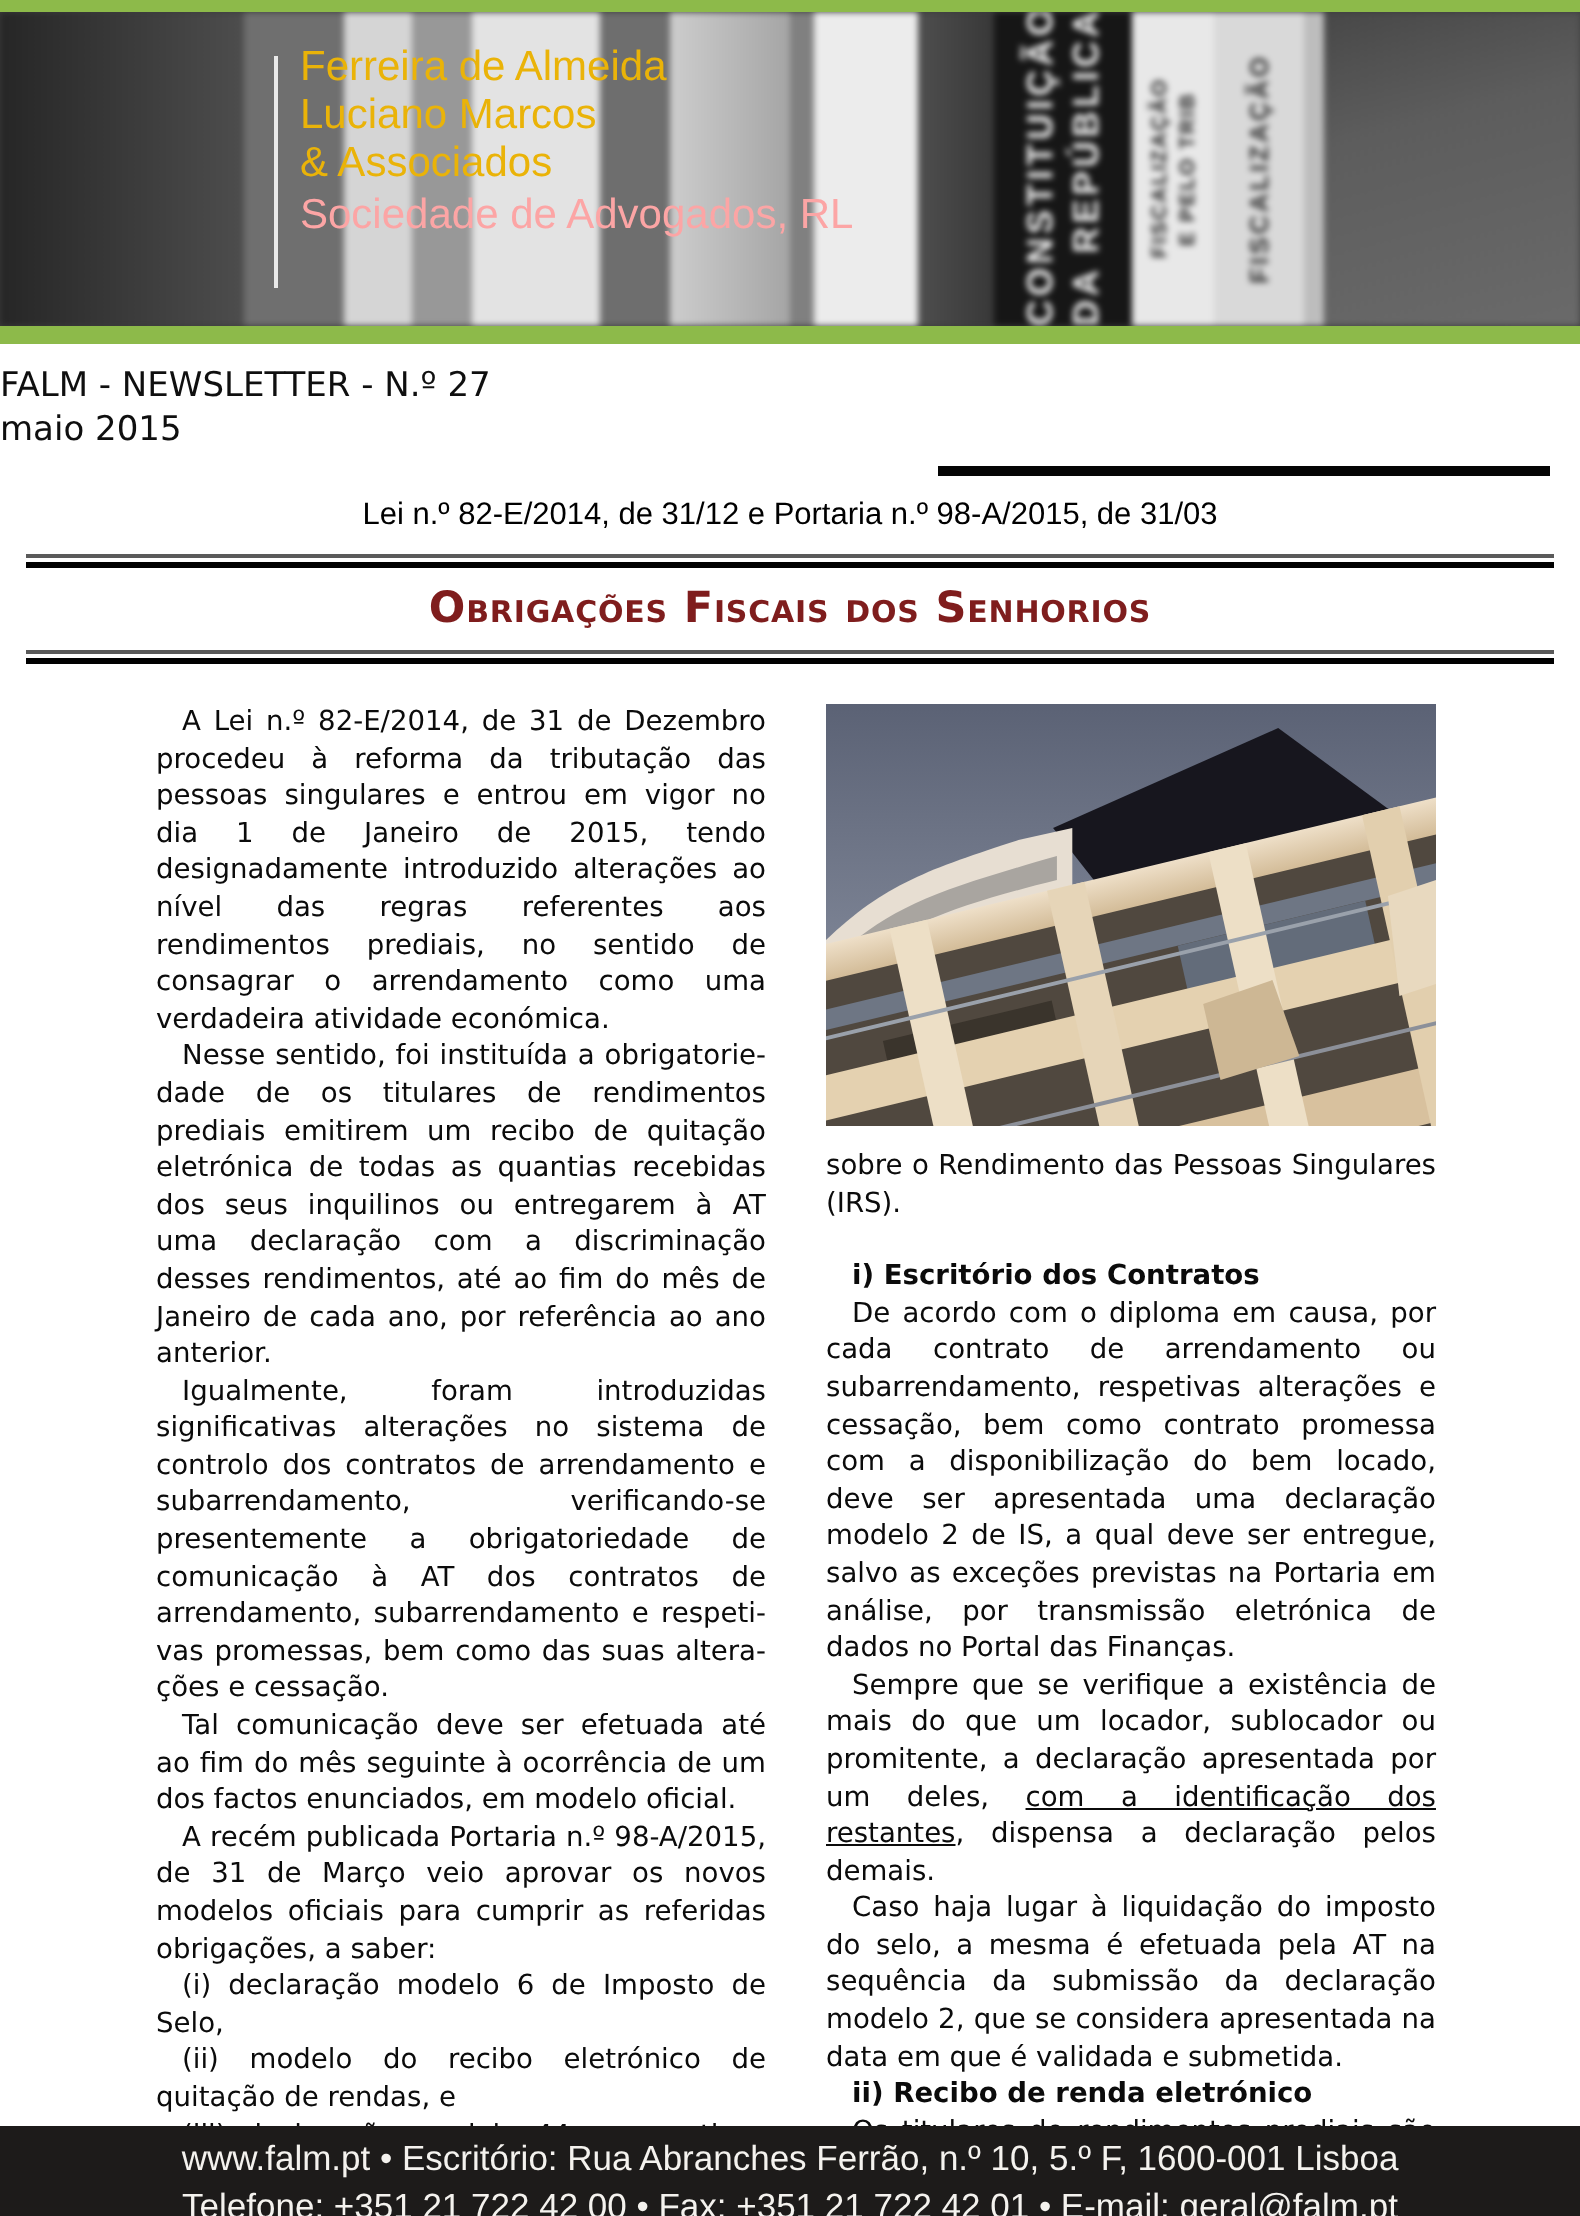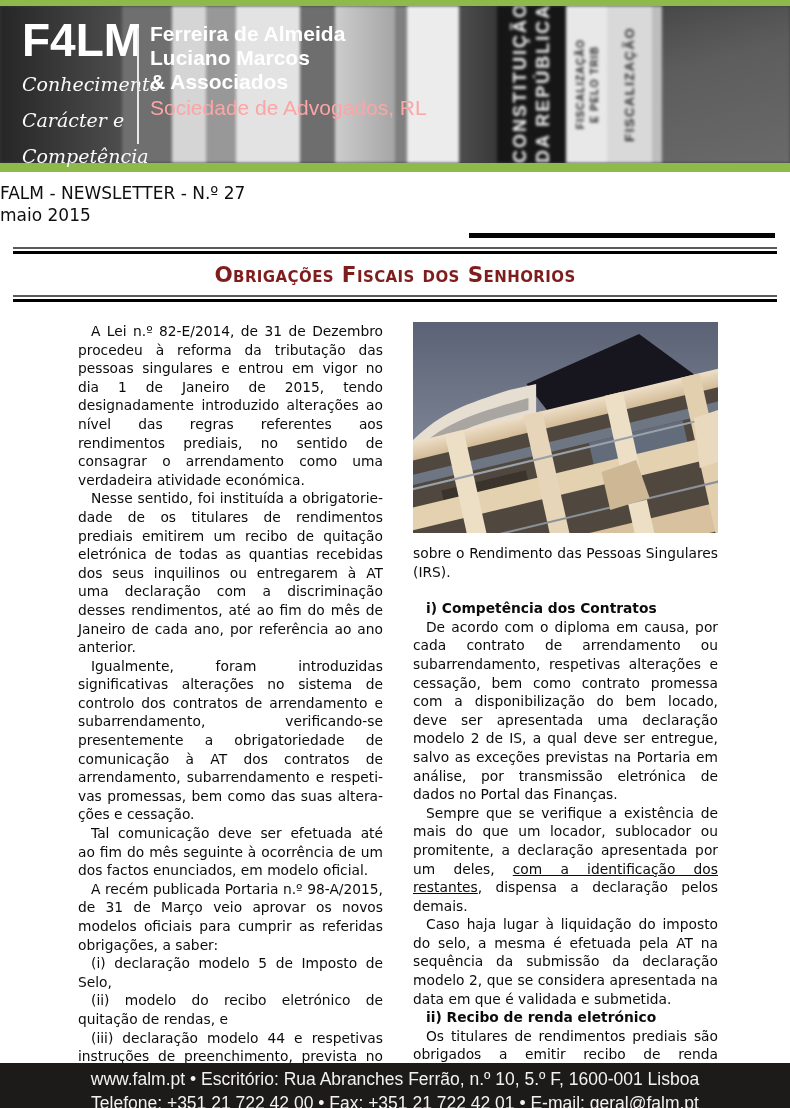--- a/index.html
+++ b/index.html
@@ -35,21 +35,21 @@
          font-weight:bold;letter-spacing:2px;white-space:nowrap;overflow:hidden;max-height:100%;}
   .spineA .vtext{font-size:18px;}
   .spineB .vtext{font-size:10.5px;letter-spacing:1px;}
   .spineC .vtext{font-size:13px;letter-spacing:1.5px;}
 
   .logo-block{position:absolute;left:22px;top:16px;z-index:8;color:#ffffff;}
   .brand{font-family:"Liberation Sans",sans-serif;font-weight:bold;font-size:46px;line-height:48px;letter-spacing:0px;}
   .tagline{font-family:"DejaVu Serif",serif;font-style:italic;font-size:19px;line-height:36px;color:#fafafa;margin-top:2px;}
   .separator{position:absolute;left:137px;top:28px;height:116px;width:2px;background:#e9e9e9;z-index:8;}
   .firm-block{position:absolute;left:150px;top:22px;z-index:8;}
-  .firm-name{font-family:"Liberation Sans",sans-serif;font-weight:bold;font-size:21px;line-height:24px;color:#ffffff;}
+  .firm-name{font-family:"Liberation Sans",sans-serif;font-weight:normal;font-size:21px;line-height:24px;color:#eab308;}
   .firm-sub{font-family:"Liberation Sans",sans-serif;font-size:21px;line-height:26px;color:#fca5a5;margin-top:1px;}
 
   
   .masthead{padding:11px 15px 0 0;text-align:left;}
   .nl-line{font-size:17px;line-height:21px;color:#0f0f0f;}
   .nl-date{font-size:17px;line-height:21px;color:#0f0f0f;margin-top:1px;}
   .black-bar{width:306px;height:5px;background:#050505;margin:7px 15px 0 auto;}
   .reference{{text-align:center}text-align:center;font-family:"Liberation Sans",sans-serif;
              font-size:15.5px;line-height:21px;margin-top:9px;color:#000;}
   .double-rule{margin:0 13px;height:2px;border-top:2px solid #5a5a5a;border-bottom:3px solid #000;}
@@ -106,60 +106,53 @@
       </div>
       <div class="stripe spineC">
         <div class="spine-flex">
           <span class="vtext">FISCALIZAÇÃO</span>
         </div>
       </div>
       <div class="stripe spD"></div>
       <div class="stripe bigbook"></div>
     </div>
 
-    <div class="logo-block">
-      <div class="brand">F4LM</div>
-      <div class="tagline">
-        <div>Conhecimento</div>
-        <div>Carácter e</div>
-        <div>Competência</div>
-      </div>
-    </div>
 
     <div class="separator"></div>
 
     <div class="firm-block">
       <div class="firm-name">Ferreira de Almeida</div>
       <div class="firm-name">Luciano Marcos</div>
       <div class="firm-name">&amp; Associados</div>
       <div class="firm-sub">Sociedade de Advogados, RL</div>
     </div>
 
     <div class="green-bar green-bottom"></div>
   </div>
 
   <div class="masthead">
     <div class="nl-line">FALM - NEWSLETTER - N.º 27</div>
     <div class="nl-date">maio 2015</div>
   </div>
   <div class="black-bar"></div>
+  <div class="reference">Lei n.º 82-E/2014, de 31/12 e Portaria n.º 98-A/2015, de 31/03</div>
 
   <div class="double-rule rule-1"></div>
   <div class="article-title">Obrigações Fiscais dos Senhorios</div>
   <div class="double-rule"></div>
 
   <div class="columns">
 
     <div class="col">
       <p>A Lei n.º 82-E/2014, de 31 de Dezembro procedeu à reforma da tributação das pessoas singulares e entrou em vigor no dia 1 de Janeiro de 2015, tendo designadamente intro­duzido alterações ao nível das regras referen­tes aos rendimentos prediais, no sentido de consagrar o arrendamento como uma verda­deira atividade económica.</p>
       <p>Nesse sentido, foi instituída a obrigatorie­dade de os titulares de rendimentos prediais emitirem um recibo de quitação eletrónica de todas as quantias recebidas dos seus inquili­nos ou entregarem à AT uma declaração com a discriminação desses rendimentos, até ao fim do mês de Janeiro de cada ano, por refe­rência ao ano anterior.</p>
       <p>Igualmente, foram introduzidas significati­vas alterações no sistema de controlo dos contratos de arrendamento e subarrendamen­to, verificando-se presentemente a obrigato­riedade de comunicação à AT dos contratos de arrendamento, subarrendamento e respeti­vas promessas, bem como das suas altera­ções e cessação.</p>
       <p>Tal comunicação deve ser efetuada até ao fim do mês seguinte à ocorrência de um dos factos enunciados, em modelo oficial.</p>
       <p>A recém publicada Portaria n.º 98-A/2015, de 31 de Março veio aprovar os novos mode­los oficiais para cumprir as referidas obriga­ções, a saber:</p>
-      <p>(i) declaração modelo 5 de Imposto de Selo,</p>
+      <p>(i) declaração modelo 6 de Imposto de Selo,</p>
       <p>(ii) modelo do recibo eletrónico de quitação de rendas, e</p>
       <p>(iii) declaração modelo 44 e respetivas ins­truções de preenchimento, prevista no Código do Imposto do Selo e no Código do Imposto</p>
     </div>
 
     <div class="col">
       <svg class="photo" viewBox="0 0 317 211" preserveAspectRatio="none" aria-hidden="true">
         <defs>
           <linearGradient id="sky" x1="0" y1="0" x2="0" y2="1">
             <stop offset="0" stop-color="#5b6275"></stop>
             <stop offset="0.6" stop-color="#7d8495"></stop>
@@ -195,21 +188,21 @@
           <rect x="308" y="86" width="20" height="160" fill="#e2cfae"></rect>
           <line x1="-30" y1="132" x2="370" y2="132" stroke="#9aa1ab" stroke-width="2"></line>
           <line x1="-30" y1="196" x2="370" y2="196" stroke="#8c9099" stroke-width="2"></line>
         </g>
 
         <polygon points="196,150 232,138 246,176 205,188" fill="#cdb794"></polygon>
         <polygon points="292,96 317,88 317,140 298,146" fill="#e8d9bf"></polygon>
       </svg>
 
       <p class="noindent">sobre o Rendimento das Pessoas Singulares (IRS).</p>
-      <h3>i) Competência dos Contratos</h3>
+      <h3>i) Escritório dos Contratos</h3>
       <p>De acordo com o diploma em causa, por cada contrato de arrendamento ou subarren­damento, respetivas alterações e cessação, bem como contrato promessa com a disponi­bilização do bem locado, deve ser apresenta­da uma declaração modelo 2 de IS, a qual deve ser entregue, salvo as exceções previs­tas na Portaria em análise, por transmissão eletrónica de dados no Portal das Finanças.</p>
       <p><span>Sempre que se verifique a existência de mais do que um locador, sublocador ou pro­mitente, a declaração apresentada por um deles, </span><span class="u">com a identificação dos restantes</span><span>, dis­pensa a declaração pelos demais.</span></p>
       <p>Caso haja lugar à liquidação do imposto do selo, a mesma é efetuada pela AT na sequên­cia da submissão da declaração modelo 2, que se considera apresentada na data em que é validada e submetida.</p>
       <h3 class="tight">ii) Recibo de renda eletrónico</h3>
       <p>Os titulares de rendimentos prediais são obrigados a emitir recibo de renda eletrónico</p>
     </div>
   </div>
 
   <div class="footer">
     <div>www.falm.pt • Escritório: Rua Abranches Ferrão, n.º 10, 5.º F, 1600-001 Lisboa</div>

